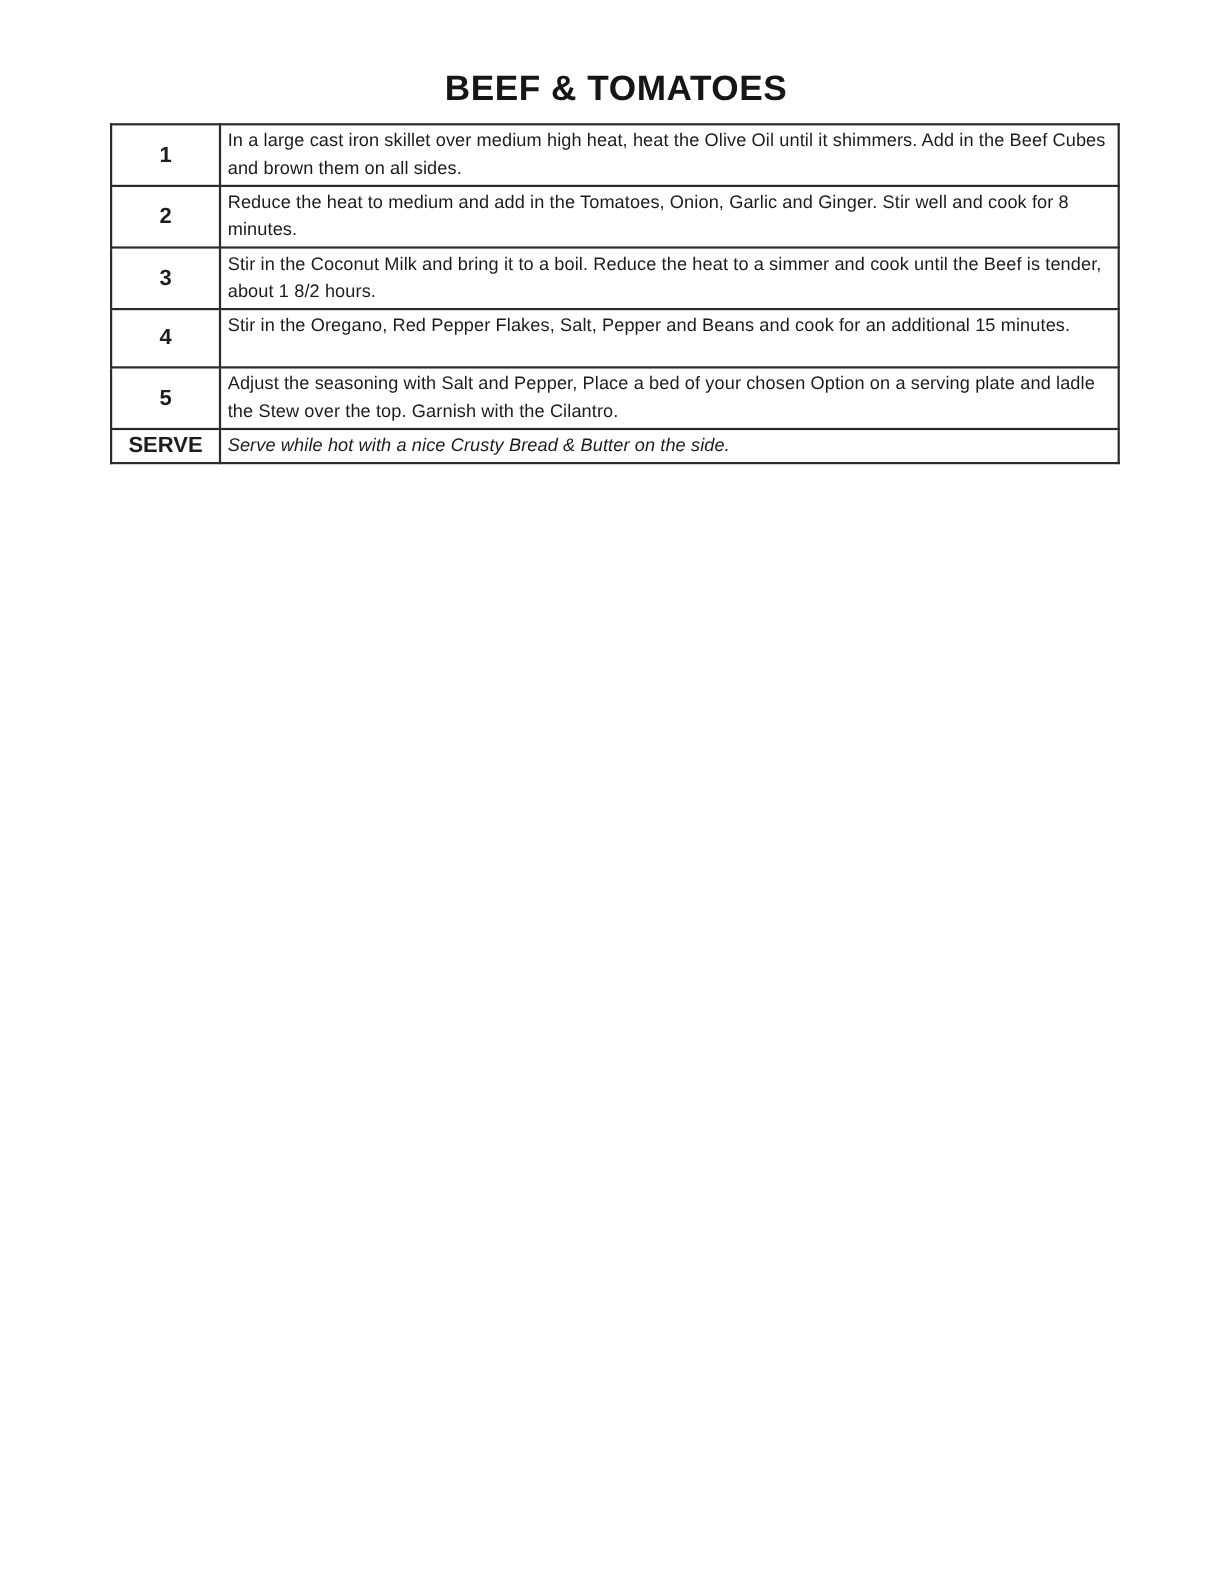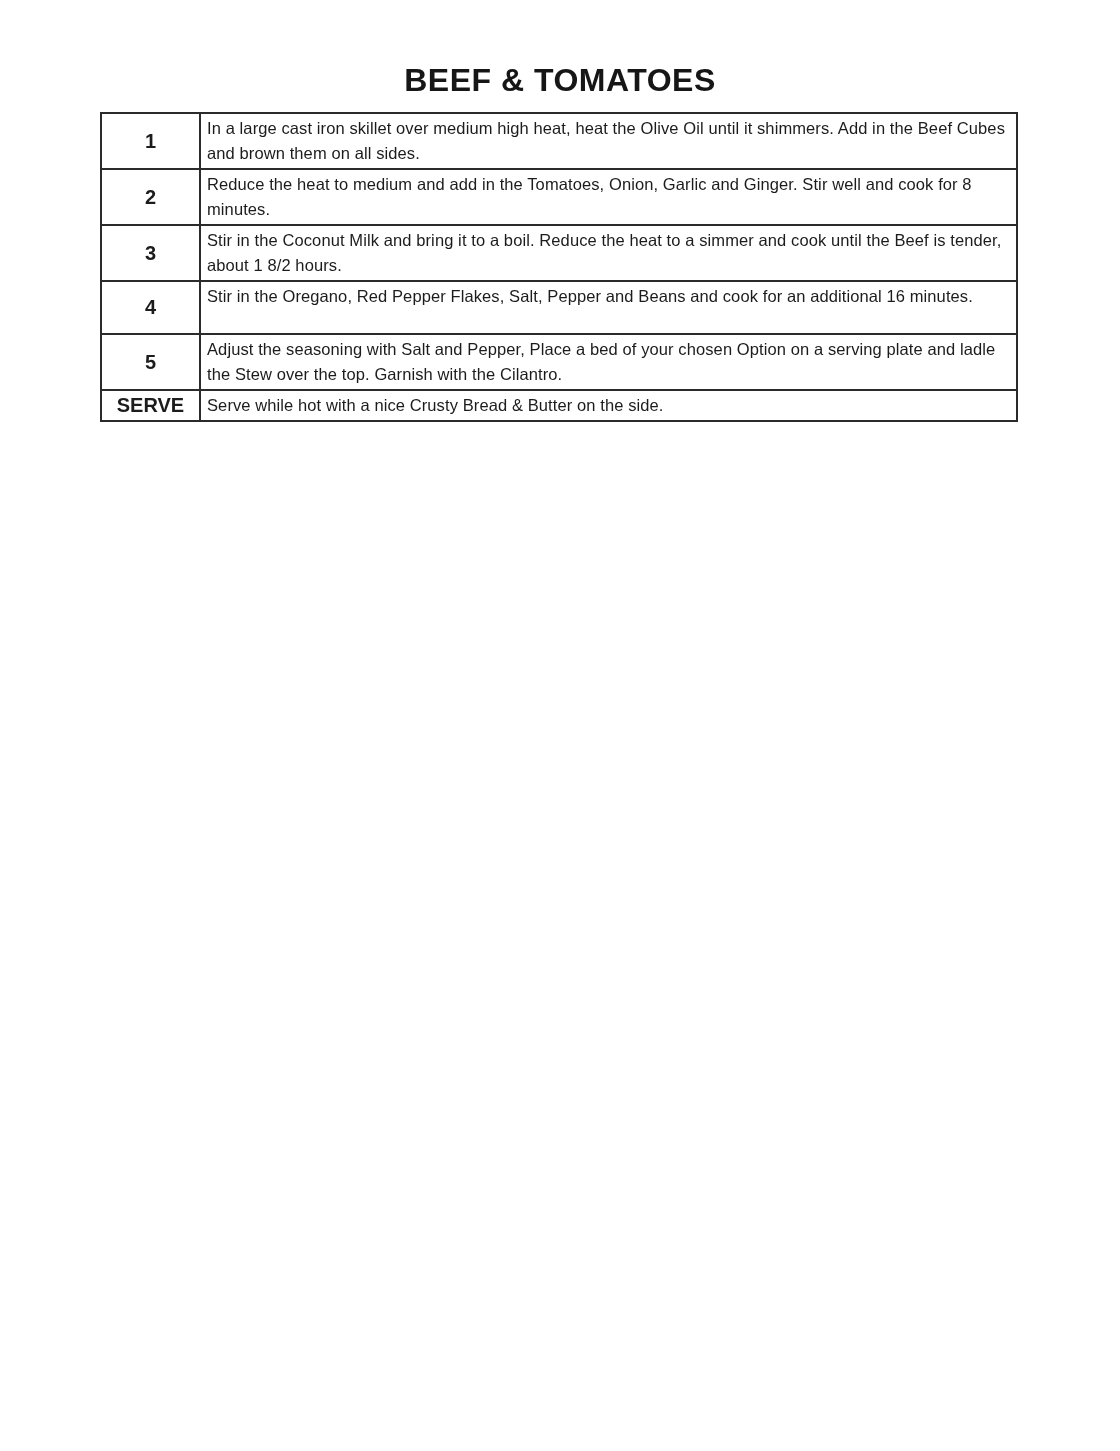--- a/index.html
+++ b/index.html
@@ -45,21 +45,21 @@
   }
   td.text-cell {
     vertical-align: top;
     font-size: 16.5px;
     line-height: 25px;
     padding: 2px 8px 2px 6px;
     letter-spacing: 0.1px;
   }
   tr.step-row { height: 53px; }
   tr.serve-row { height: 28px; margin-left: 18px; }
-  tr.serve-row td.text-cell { vertical-align: middle; }
+  tr.serve-row td.text-cell { vertical-align: middle; font-style: italic; }
 </style>
 </head>
 <body>
 
 <div class="page">
 
   <h1 class="doc-title">BEEF &amp; TOMATOES</h1>
 
   <table class="steps">
     <tbody>
@@ -70,21 +70,21 @@
       <tr class="step-row">
         <td class="num-cell">2</td>
         <td class="text-cell">Reduce the heat to medium and add in the Tomatoes, Onion, Garlic and Ginger. Stir well and cook for 8 minutes.</td>
       </tr>
       <tr class="step-row">
         <td class="num-cell">3</td>
         <td class="text-cell">Stir in the Coconut Milk and bring it to a boil. Reduce the heat to a simmer and cook until the Beef is tender, about 1 8/2 hours.</td>
       </tr>
       <tr class="step-row">
         <td class="num-cell">4</td>
-        <td class="text-cell">Stir in the Oregano, Red Pepper Flakes, Salt, Pepper and Beans and cook for an additional 16 minutes.</td>
+        <td class="text-cell">Stir in the Oregano, Red Pepper Flakes, Salt, Pepper and Beans and cook for an additional 15 minutes.</td>
       </tr>
       <tr class="step-row">
         <td class="num-cell">5</td>
         <td class="text-cell">Adjust the seasoning with Salt and Pepper, Place a bed of your chosen Option on a serving plate and ladle the Stew over the top. Garnish with the Cilantro.</td>
       </tr>
       <tr class="serve-row">
         <td class="num-cell">SERVE</td>
         <td class="text-cell">Serve while hot with a nice Crusty Bread &amp; Butter on the side.</td>
       </tr>
     </tbody>

